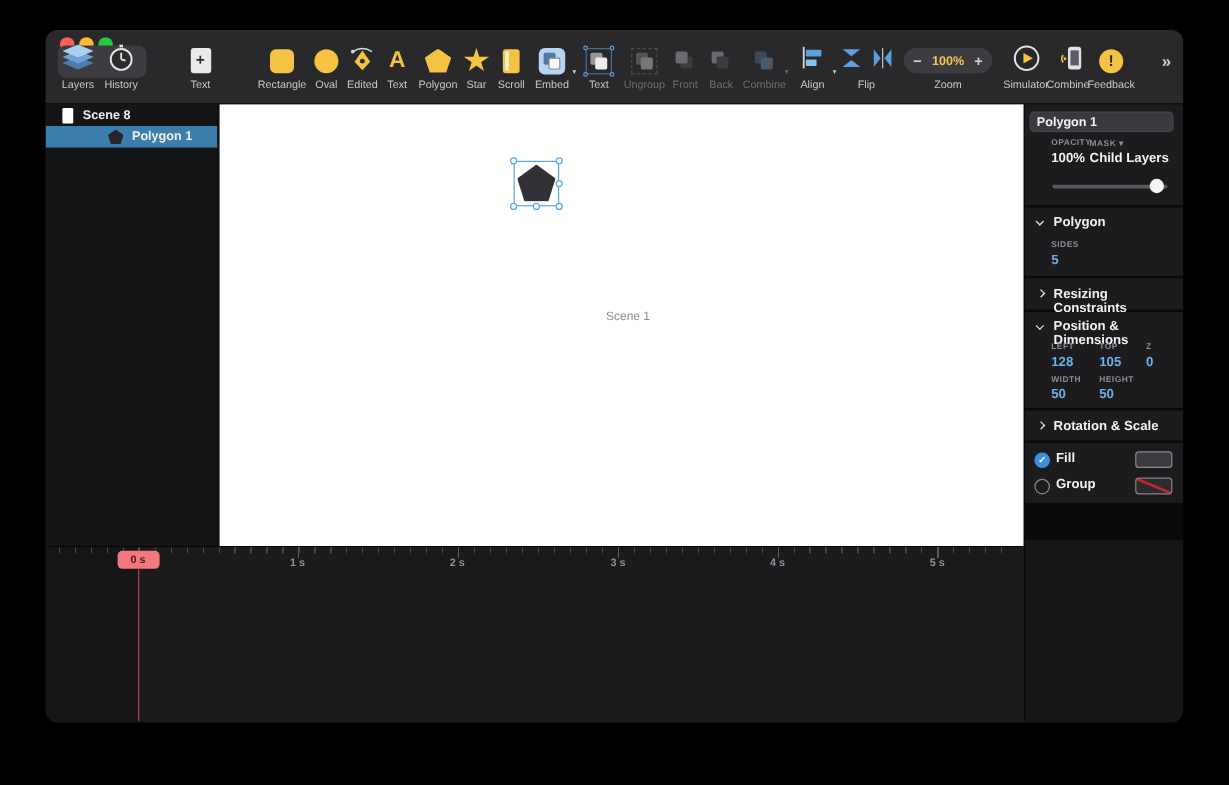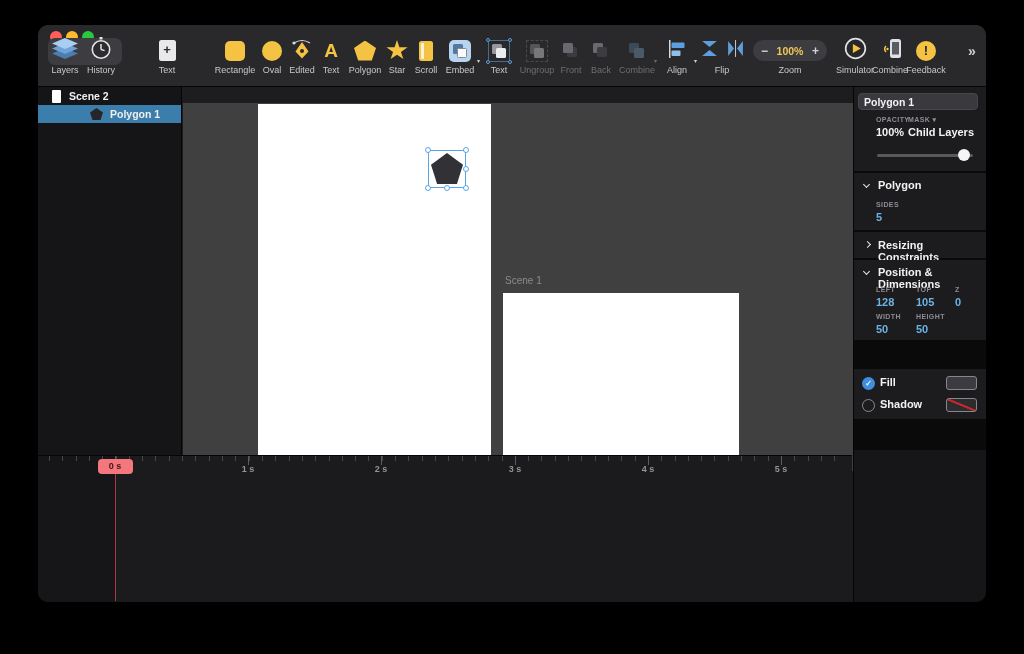--- a/index.html
+++ b/index.html
@@ -75,22 +75,22 @@
   .main { position:absolute; left:0; top:62px; width:100%; height:368px; }
   .sidebar { position:absolute; left:0; top:0; width:144px; height:100%;
              background:#151517; border-right:1px solid #050506; }
   .srow { position:relative; height:18px; display:flex; align-items:center; }
   .srow .txt { font-size:10.5px; font-weight:bold; color:#efeff1; }
   .srow.selected { background:#3c7eab; }
   .thumb { width:9px; height:13px; background:#fff; border-radius:1px; margin:0 8px 0 14px; }
   .pent-sm { width:13px; height:12px; background:#26262a; margin:0 7px 0 52px;
              clip-path:polygon(50% 0,100% 38%,81% 100%,19% 100%,0 38%); }
 
-  .canvas { position:absolute; left:145px; top:16px; width:670px; height:100%;
-            background:#404040; overflow:hidden; }
+  .canvas { position:absolute; left:145px; top:0; width:670px; height:100%;
+            background:#ffffff; overflow:hidden; }
   .board1 { position:absolute; left:75px; top:1px; width:233px; height:367px; background:#fff; }
   .board2 { position:absolute; left:320px; top:190px; width:236px; height:178px; background:#fff; }
   .b2label { position:absolute; left:322px; top:172px; font-size:10px; color:#8b8b90; }
   .sel { position:absolute; left:170px; top:46px; width:38px; height:38px;
          border:1px solid #58a6e8; }
   .sel .shape { position:absolute; left:2px; top:2px; width:32px; height:31px; background:#313136;
          clip-path:polygon(50% 0,100% 38%,81% 100%,19% 100%,0 38%); }
   .h { position:absolute; width:6px; height:6px; border-radius:50%;
        background:#fff; border:1.5px solid #58a6e8; }
   .h.tl{left:-4px;top:-4px;} .h.tr{right:-4px;top:-4px;}
@@ -392,21 +392,21 @@
           <span class="ovf">»</span>
         </div>
     </div>
   </div>
 
   <div class="main">
 
     <div class="sidebar">
       <div class="srow">
         <span class="thumb"></span>
-        <span class="txt">Scene 2</span>
+        <span class="txt">Scene 8</span>
       </div>
       <div class="srow selected">
         <span class="pent-sm"></span>
         <span class="txt">Polygon 1</span>
       </div>
     </div>
 
     <div class="canvas">
       <div class="board1">
         <div class="sel">
@@ -459,27 +459,31 @@
       <span class="ilabel" style="left:101px;top:26px">Z</span>
       <span class="ival" style="left:22px;top:36px">128</span>
       <span class="ival" style="left:62px;top:36px">105</span>
       <span class="ival" style="left:101px;top:36px">0</span>
       <span class="ilabel" style="left:22px;top:53px">WIDTH</span>
       <span class="ilabel" style="left:62px;top:53px">HEIGHT</span>
       <span class="ival" style="left:22px;top:63px">50</span>
       <span class="ival" style="left:62px;top:63px">50</span>
     </div>
 
+    <div class="blk" style="top:255px;height:25px">
+      <span class="chev right" style="position:absolute;left:11px;top:10px"></span>
+      <span class="ihead" style="left:24px;top:7px">Rotation &amp; Scale</span>
+    </div>
 
     <div class="blk" style="top:282px;height:50px">
       <span class="ckc on" style="left:8px;top:8px">✓</span>
       <span class="ihead" style="left:26px;top:7px">Fill</span>
       <span class="swatch" style="top:7px"></span>
       <span class="ckc off" style="left:8px;top:30px"></span>
-      <span class="ihead" style="left:26px;top:29px">Shadow</span>
+      <span class="ihead" style="left:26px;top:29px">Group</span>
       <span class="swatch none" style="top:29px"></span>
     </div>
 
 
     <div class="blk" style="top:363px;height:152px;background:#161618"></div>
   </div>
 
   <div class="timeline">
     <div class="prezero"></div>
     <div class="minticks"></div>

